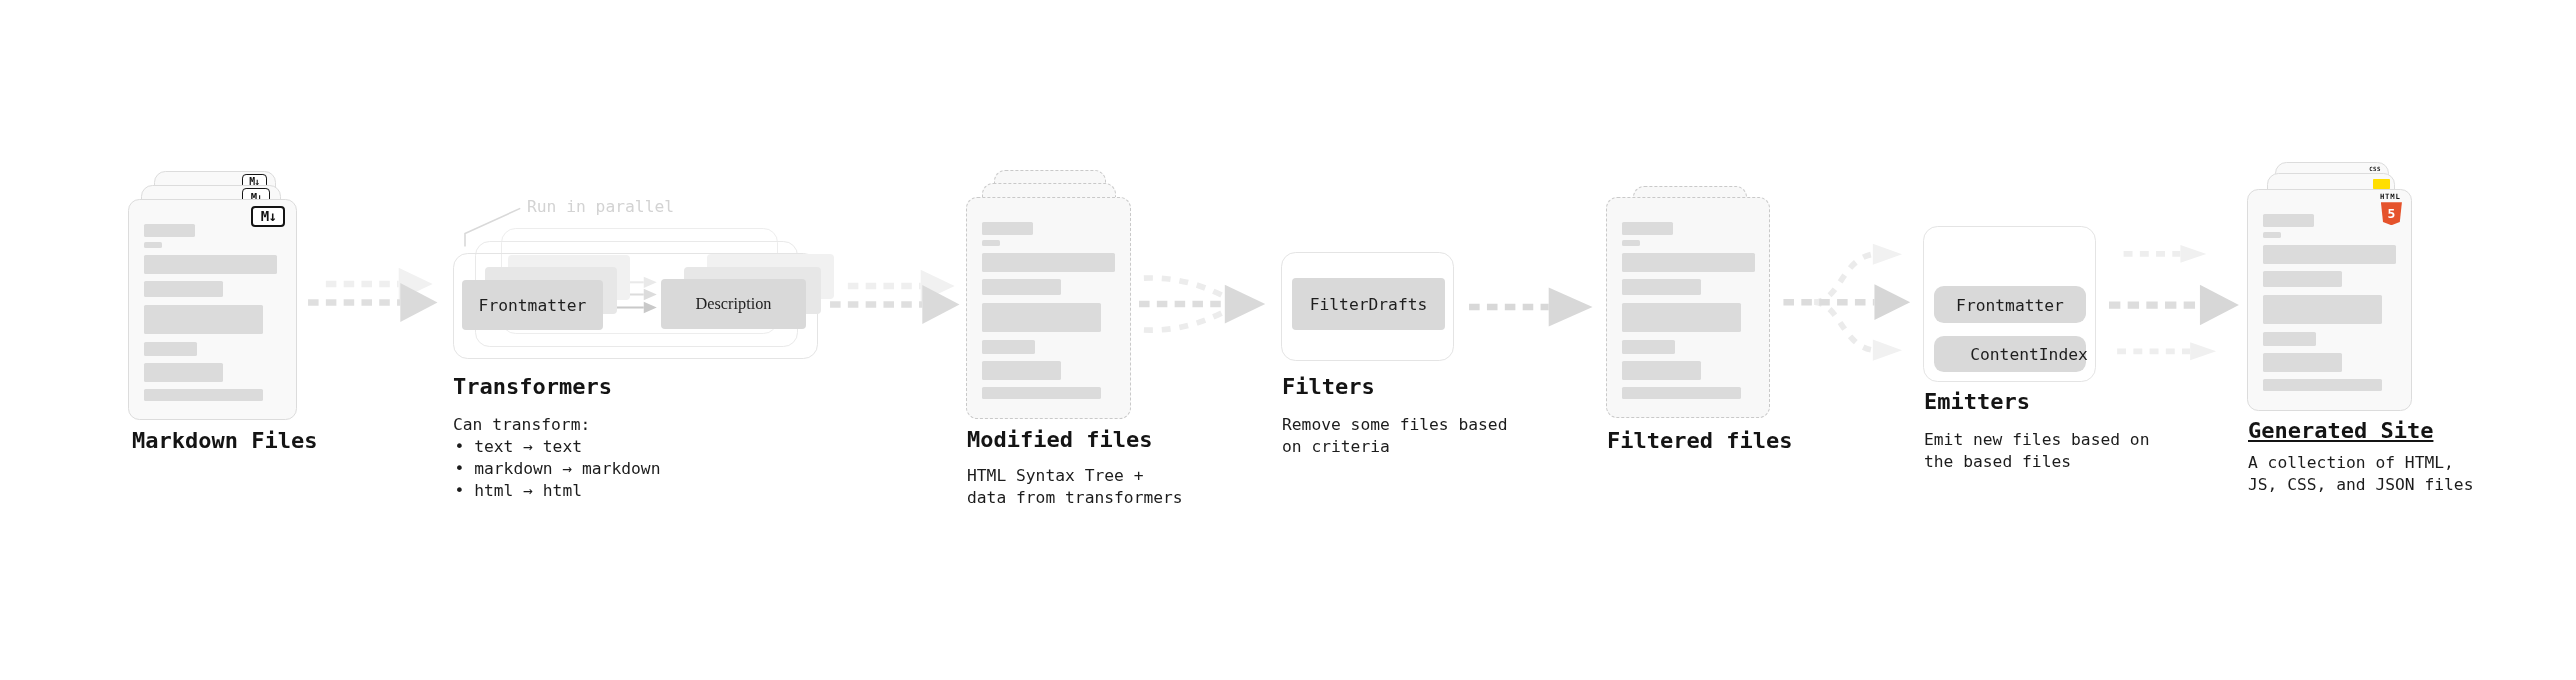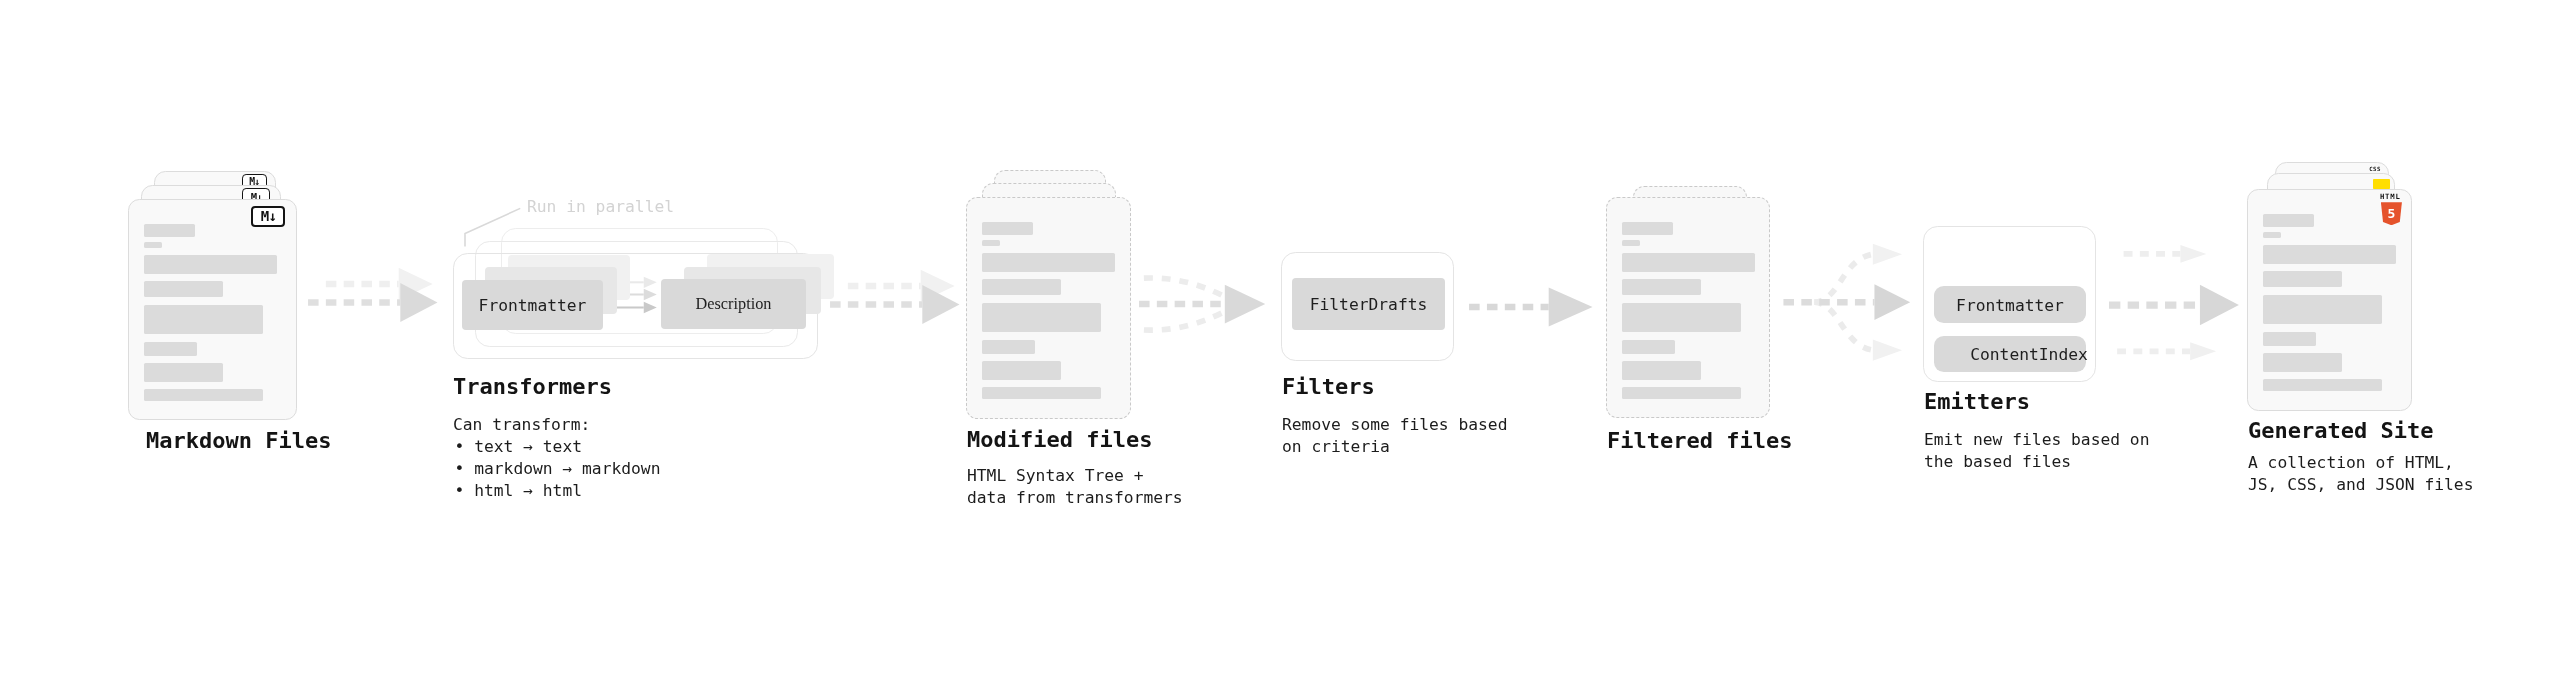--- a/index.html
+++ b/index.html
@@ -53,21 +53,21 @@
       <div class="md-icon" style="right:10.6px;top:5.7px;width:34px;height:21px;font-size:14px;">M↓</div>
       <div class="bar" style="left:14.6px;top:24.4px;width:51px;height:12.2px;"></div>
       <div class="bar" style="left:14.6px;top:42px;width:18.7px;height:5.7px;"></div>
       <div class="bar" style="left:14.6px;top:55px;width:133px;height:18.7px;"></div>
       <div class="bar" style="left:14.6px;top:81px;width:79px;height:16.3px;"></div>
       <div class="bar" style="left:14.6px;top:105px;width:119px;height:29px;"></div>
       <div class="bar" style="left:14.6px;top:142px;width:53px;height:14px;"></div>
       <div class="bar" style="left:14.6px;top:163px;width:79px;height:18.7px;"></div>
       <div class="bar" style="left:14.6px;top:189px;width:119px;height:12.2px;"></div>
     </div>
-    <div class="title" style="left:146px;top:429px;">Markdown Files</div>
+    <div class="title" style="left:132px;top:429px;">Markdown Files</div>
   </div>
 
   <svg class="abs" style="left:301px;top:258px;" width="163" height="89" viewBox="0 0 200 110">
     <line x1="30" y1="32" x2="120" y2="32" stroke="#efefef" stroke-width="8" stroke-dasharray="13 9"></line>
     <polygon points="120,12 162,32 120,52" fill="#f1f1f1"></polygon>
     <line x1="8" y1="55" x2="122" y2="55" stroke="#dfdfdf" stroke-width="8" stroke-dasharray="13 9"></line>
     <polygon points="122,31 168,55 122,79" fill="#dadada"></polygon>
   </svg>
 
   <div>
@@ -213,21 +213,21 @@
       </div>
       <div class="bar" style="left:14.6px;top:24.4px;width:51px;height:12.2px;"></div>
       <div class="bar" style="left:14.6px;top:42px;width:18.7px;height:5.7px;"></div>
       <div class="bar" style="left:14.6px;top:55px;width:133px;height:18.7px;"></div>
       <div class="bar" style="left:14.6px;top:81px;width:79px;height:16.3px;"></div>
       <div class="bar" style="left:14.6px;top:105px;width:119px;height:29px;"></div>
       <div class="bar" style="left:14.6px;top:142px;width:53px;height:14px;"></div>
       <div class="bar" style="left:14.6px;top:163px;width:79px;height:18.7px;"></div>
       <div class="bar" style="left:14.6px;top:189px;width:119px;height:12.2px;"></div>
     </div>
-    <div class="title" style="left:2248px;top:419px;">Generated Site</div>
+    <div class="title" style="left:2248px;top:419px;text-decoration:underline;">Generated Site</div>
     <div class="body-text" style="left:2248px;top:452px;">
       <div>A collection of HTML,</div>
       <div>JS, CSS, and JSON files</div>
     </div>
   </div>
 
 </div>
 
 
 </body></html>

